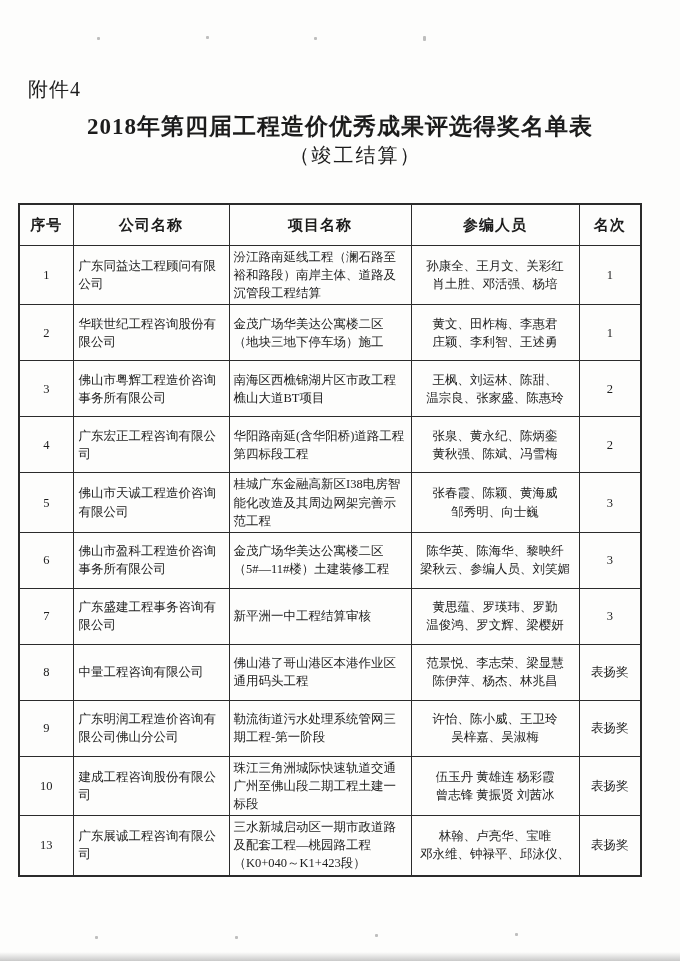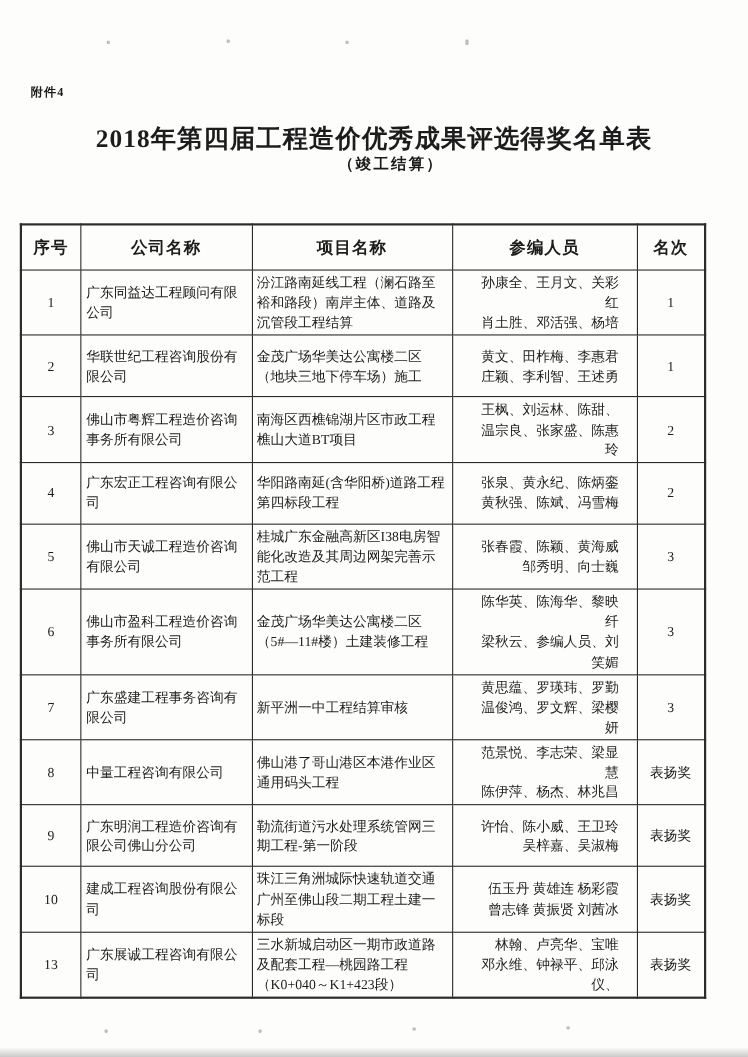--- a/index.html
+++ b/index.html
@@ -12,30 +12,30 @@
     width:680px;height:961px;
     background:var(--paper);
     position:relative;
     overflow:hidden;
     font-family:"Liberation Serif","DejaVu Serif",serif;
     color:var(--ink);
   }
   .doc{position:absolute;inset:0;}
   .attachment{
     position:absolute;left:28px;top:76px;
-    font-size:11px;font-weight:bold;letter-spacing:1px;
+    font-size:20px;font-weight:normal;letter-spacing:1px;
   }
   .title-block{
     position:absolute;left:0;top:112px;width:680px;text-align:center;
   }
   .title-line1{
     font-size:23px;font-weight:bold;letter-spacing:1px;line-height:1.3;
   }
   .title-line2{
-    font-size:14px;font-weight:bold;letter-spacing:2px;line-height:1.35;margin-left:31px;
+    font-size:20px;font-weight:normal;letter-spacing:2px;line-height:1.35;margin-left:31px;
   }
   table.award{
     position:absolute;left:18px;top:203px;
     width:622px;
     border-collapse:collapse;
     table-layout:fixed;
   }
   table.award td,table.award th{
     border:1px solid var(--line);
     vertical-align:middle;
@@ -44,21 +44,21 @@
   table.award{border:2px solid var(--line);}
   tr.hdr th{
     height:38px;
     font-size:15px;font-weight:bold;
     letter-spacing:1px;
   }
   tr.body-row td{height:51px;font-size:12.5px;line-height:1.45;}
   td.c-no{text-align:center;font-size:13px;}
   td.c-company{text-align:left;padding:2px 5px;}
   td.c-project{text-align:left;padding:2px 4px;white-space:pre-line;}
-  td.c-people{text-align:right;padding:2px 16px;white-space:pre-line;}
+  td.c-people{text-align:center;padding:2px 5px;white-space:pre-line;}
   td.c-rank{text-align:center;font-size:13px;}
   .speck{
     position:absolute;width:3px;height:3px;background:#8a8a8a;
     border-radius:1px;opacity:.55;
   }
   .bottom-strip{
     position:absolute;left:0;bottom:0;width:680px;height:9px;
     background:linear-gradient(to bottom,rgba(190,190,190,0) 0%,#c9c9c9 100%);
   }
 </style>

